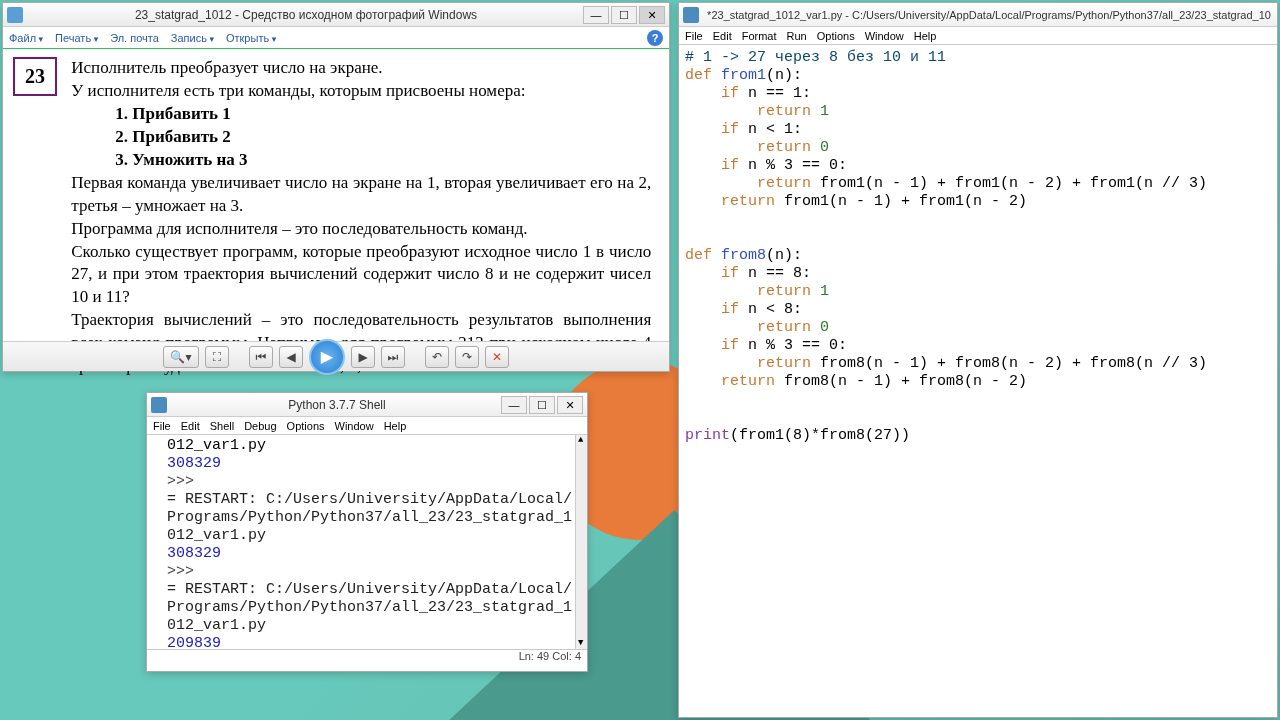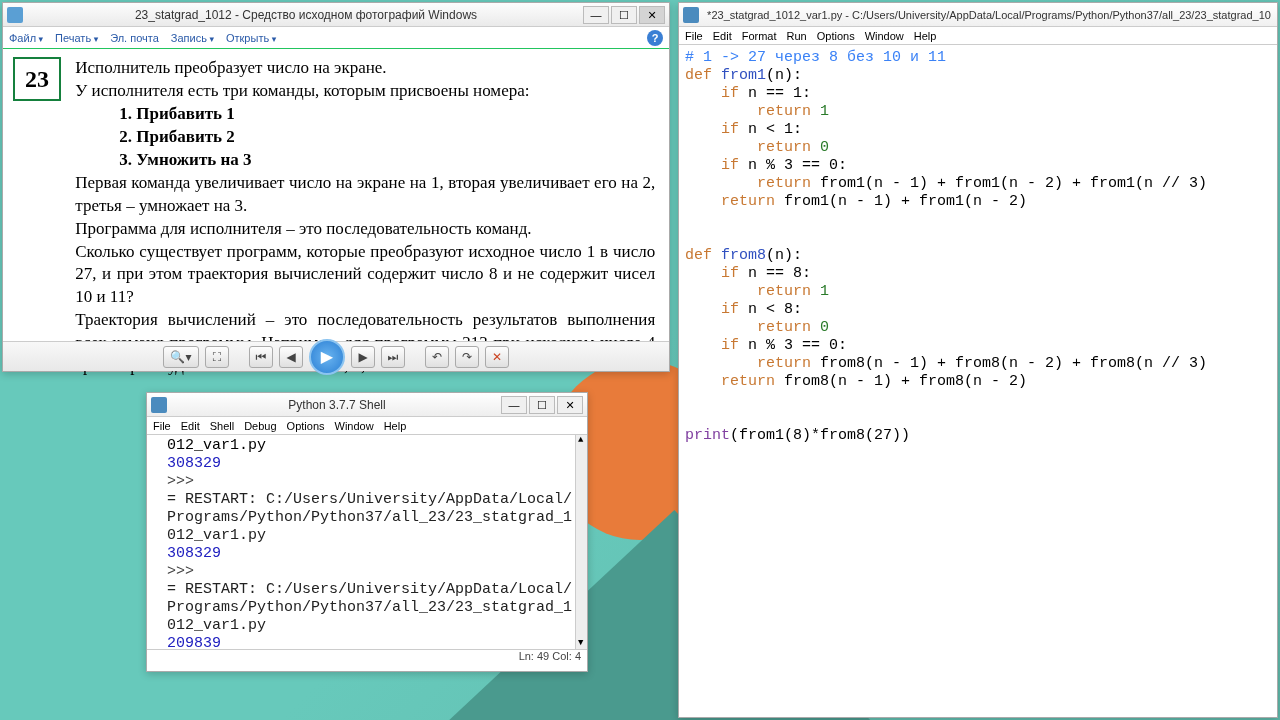--- a/index.html
+++ b/index.html
@@ -87,24 +87,24 @@
 }
 .photo-content {
   padding: 8px 10px;
   font-family: 'Times New Roman', serif;
   font-size: 17px;
   color: #000;
   line-height: 1.35;
 }
 .task-num {
   display: inline-block;
-  border: 2px solid #15803d;
+  border: 2px solid #701a75;
   padding: 4px 10px;
   font-weight: bold;
-  font-size: 24px;
+  font-size: 20px;
   vertical-align: top;
   margin-right: 10px;
 }
 .task-body { display: inline-block; width: 580px; vertical-align: top;}
 .bold { font-weight: bold;}
 .indent { padding-left: 44px;}
 .photo-toolbar {
   position: absolute;
   bottom: 0; left: 0; right: 0;
   height: 30px;
@@ -206,21 +206,21 @@
   font-size:11px;
   align-items:center;
 }
 .code {
   font-family: 'Courier New', monospace;
   font-size: 15px;
   padding: 4px 6px;
   line-height: 1.2;
   white-space: pre;
 }
-.kw-red { color:#3b82f6;}
+.kw-red { color:#0c4a6e;}
 .kw-orange { color:#c87832;}
 .kw-blue { color:#3050c0;}
 .kw-purple { color:#8040a0;margin-top:12px;}
 .kw-green { color:#2a7a2a;}
 </style>
 </head>
 <body>
 
 <div class="deco-circle"></div>
 <div class="deco-tri"></div>

